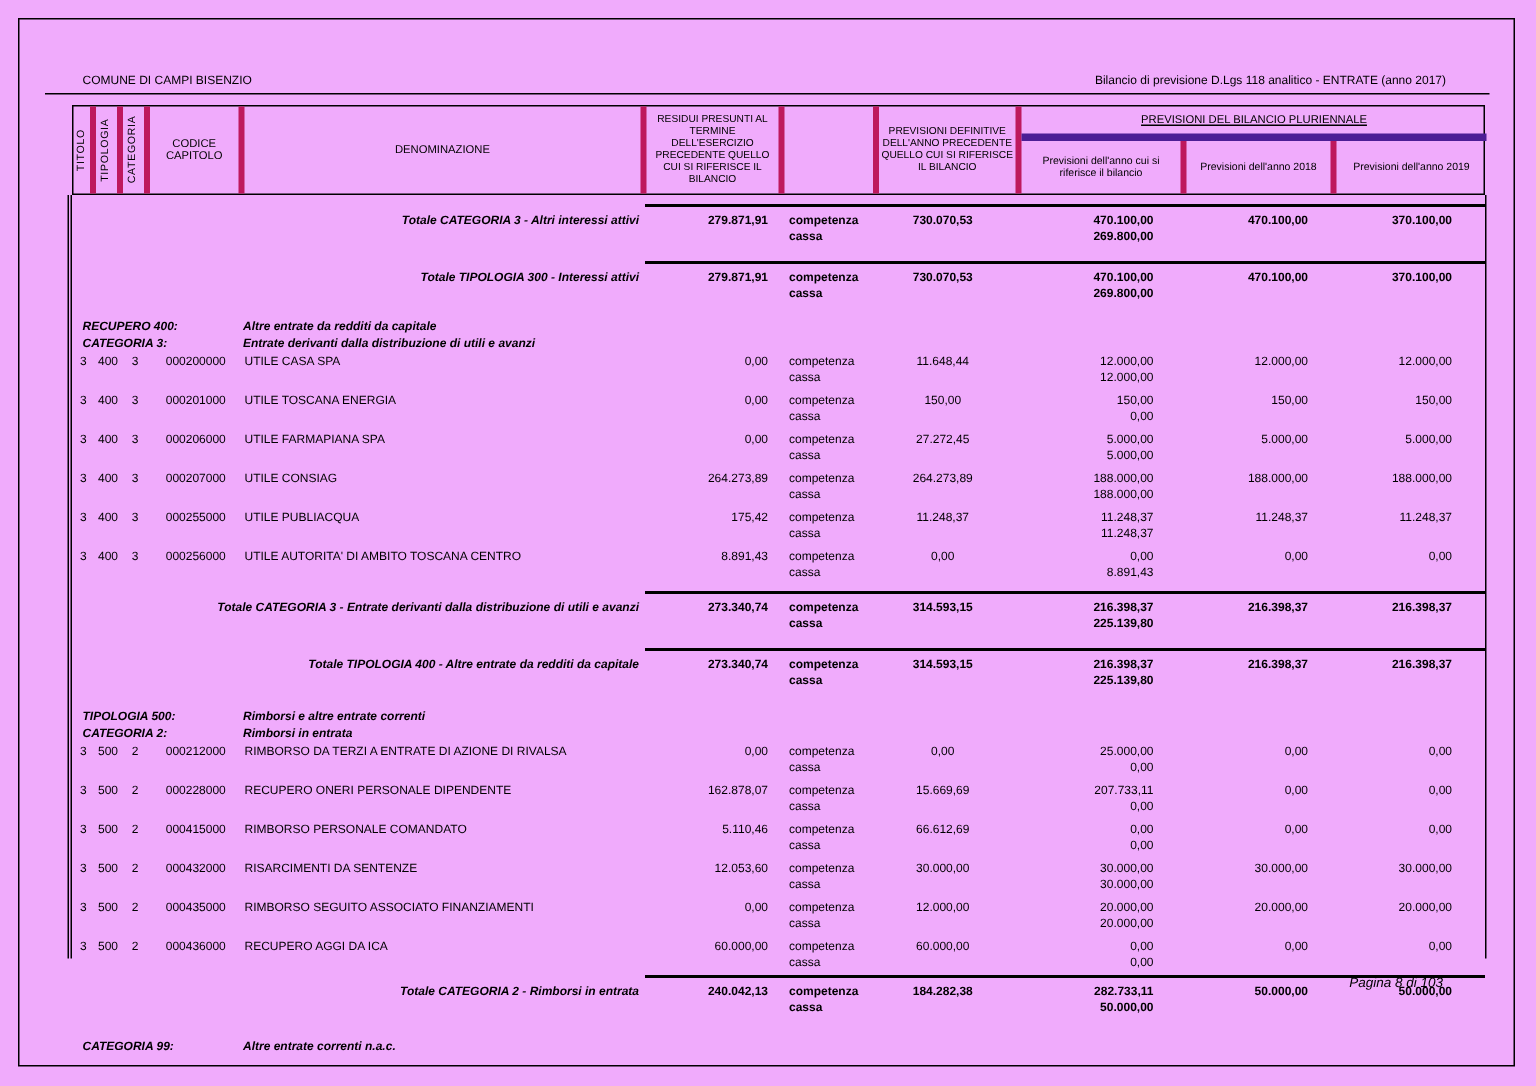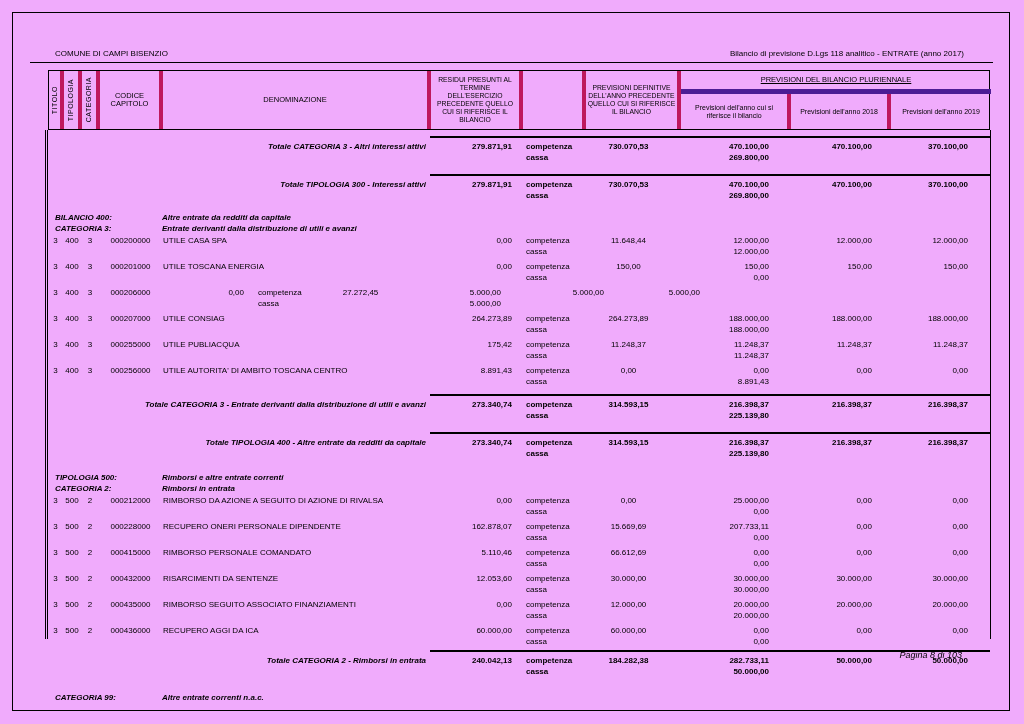--- a/index.html
+++ b/index.html
@@ -143,21 +143,21 @@
         <div class="cell c10">
           <div>470.100,00</div>
           <div></div>
         </div>
         <div class="cell c11">
           <div>370.100,00</div>
           <div></div>
         </div>
       </div>
       <div class="section">
-        <span class="sec-code">BILANCIO 400:</span>
+        <span class="sec-code">RECUPERO 400:</span>
         <span class="sec-desc">Altre entrate da redditi da capitale</span>
       </div>
       <div class="section">
         <span class="sec-code">CATEGORIA 3:</span>
         <span class="sec-desc">Entrate derivanti dalla distribuzione di utili e avanzi</span>
       </div>
       <div class="row detail">
         <div class="cell c1">
           <div>3</div>
           <div></div>
@@ -257,20 +257,24 @@
         <div class="cell c2">
           <div>400</div>
           <div></div>
         </div>
         <div class="cell c3">
           <div>3</div>
           <div></div>
         </div>
         <div class="cell c4">
           <div>000206000</div>
+          <div></div>
+        </div>
+        <div class="cell c5">
+          <div>UTILE FARMAPIANA SPA</div>
           <div></div>
         </div>
         <div class="cell c6">
           <div>0,00</div>
           <div></div>
         </div>
         <div class="cell c7">
           <div>competenza</div>
           <div>cassa</div>
         </div>
@@ -510,21 +514,21 @@
         </div>
         <div class="cell c3">
           <div>2</div>
           <div></div>
         </div>
         <div class="cell c4">
           <div>000212000</div>
           <div></div>
         </div>
         <div class="cell c5">
-          <div>RIMBORSO DA AZIONE A SEGUITO DI AZIONE DI RIVALSA</div>
+          <div>RIMBORSO DA TERZI A ENTRATE DI AZIONE DI RIVALSA</div>
           <div></div>
         </div>
         <div class="cell c6">
           <div>0,00</div>
           <div></div>
         </div>
         <div class="cell c7">
           <div>competenza</div>
           <div>cassa</div>
         </div>

